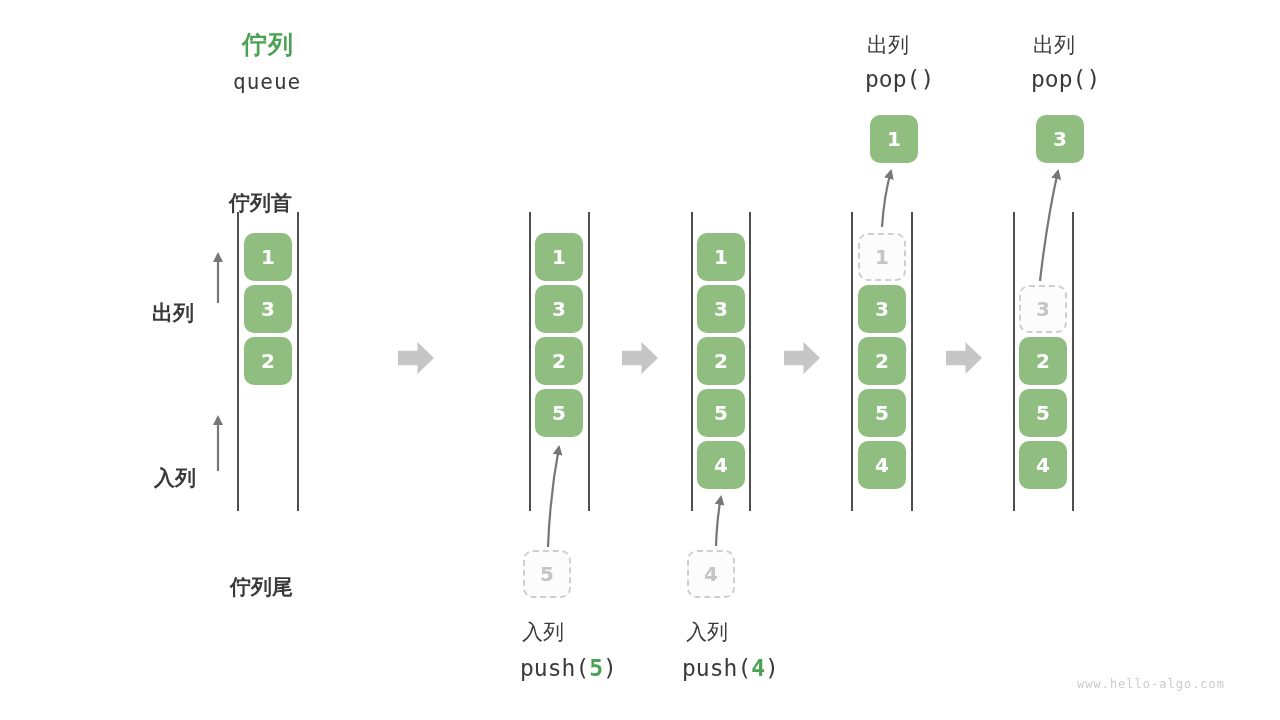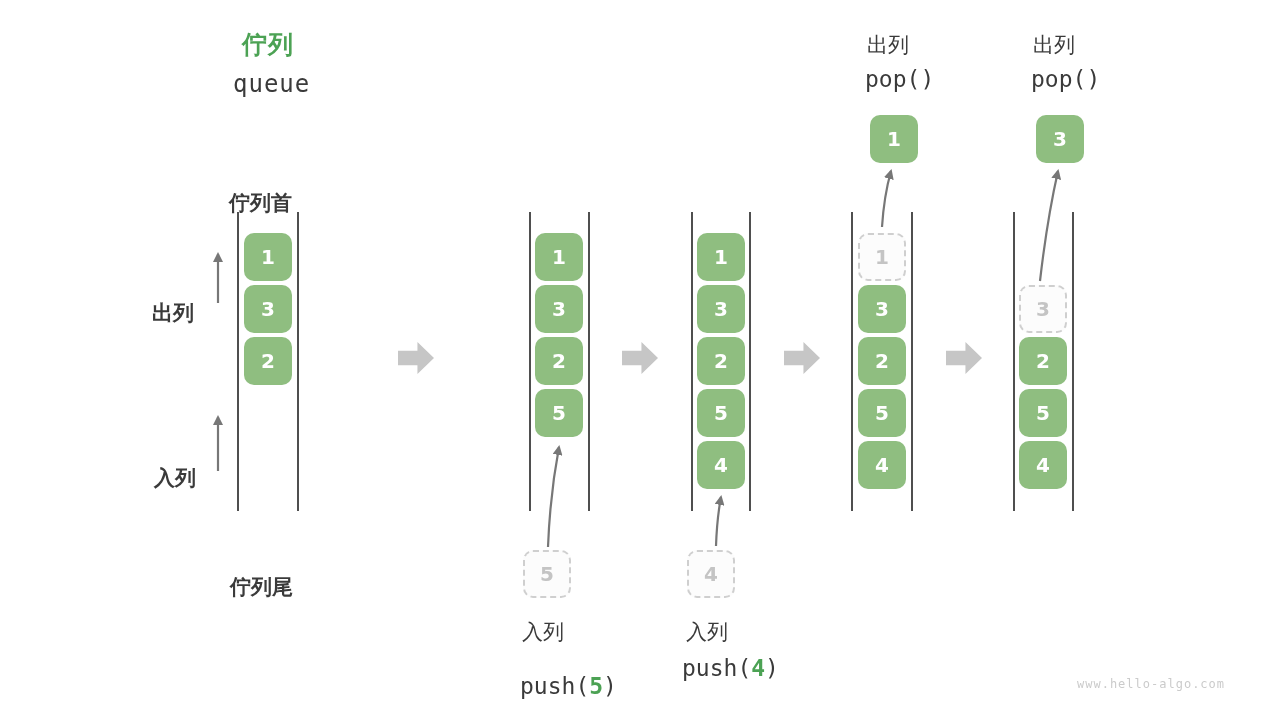--- a/index.html
+++ b/index.html
@@ -16,21 +16,21 @@
   html,body{margin:0;padding:0;background:#fff;}
   #canvas{
     position:relative;width:1280px;height:720px;background:#ffffff;
     overflow:hidden;font-family:"DejaVu Sans",sans-serif;
   }
   .abs{position:absolute;}
   .zh{font-family:"DejaVu Sans",sans-serif;color:var(--text-dark);font-size:21px;line-height:1.15;}
   .zh.bold{font-weight:700;margin-top:36px;}
   .mono{font-family:"DejaVu Sans Mono",monospace;color:var(--text-dark);font-size:23px;line-height:1.1;}
   .title-zh{font-size:25px;font-weight:700;color:var(--accent-green);letter-spacing:1px;}
-  .title-en{font-family:"DejaVu Sans Mono",monospace;font-size:24px;color:var(--text-dark);letter-spacing:1px;}
+  .title-en{font-family:"DejaVu Sans Mono",monospace;font-size:21px;color:var(--text-dark);letter-spacing:1px;}
   .wall{position:absolute;top:212px;width:2px;height:299px;background:var(--wall);}
   .cell{
     position:absolute;width:48px;height:48px;border-radius:10px;
     background:var(--cell-green);color:#fff;
     display:flex;align-items:center;justify-content:center;
     font-weight:700;font-size:20px;box-sizing:border-box;
   }
   .cell.ghost{
     background:#FCFCFC;border:2px dashed var(--ghost-border);color:var(--ghost-text);
   }
@@ -90,21 +90,21 @@
   <div class="cell" style="left:244px;top:233px;">1</div>
   <div class="cell" style="left:244px;top:285px;">3</div>
   <div class="cell" style="left:244px;top:337px;">2</div>
 
   <div class="cell" style="left:535px;top:233px;">1</div>
   <div class="cell" style="left:535px;top:285px;">3</div>
   <div class="cell" style="left:535px;top:337px;">2</div>
   <div class="cell" style="left:535px;top:389px;">5</div>
   <div class="cell ghost" style="left:523px;top:550px;">5</div>
   <div class="abs zh" style="left:522px;top:620px;">入列</div>
-  <div class="abs mono call" style="left:520px;top:674px;"><span>push(</span><span class="arg">5</span><span>)</span></div>
+  <div class="abs mono call" style="left:520px;top:656px;"><span>push(</span><span class="arg">5</span><span>)</span></div>
 
   <div class="cell" style="left:697px;top:233px;">1</div>
   <div class="cell" style="left:697px;top:285px;">3</div>
   <div class="cell" style="left:697px;top:337px;">2</div>
   <div class="cell" style="left:697px;top:389px;">5</div>
   <div class="cell" style="left:697px;top:441px;">4</div>
   <div class="cell ghost" style="left:687px;top:550px;">4</div>
   <div class="abs zh" style="left:686px;top:620px;">入列</div>
   <div class="abs mono call" style="left:682px;top:656px;"><span>push(</span><span class="arg">4</span><span>)</span></div>
 

